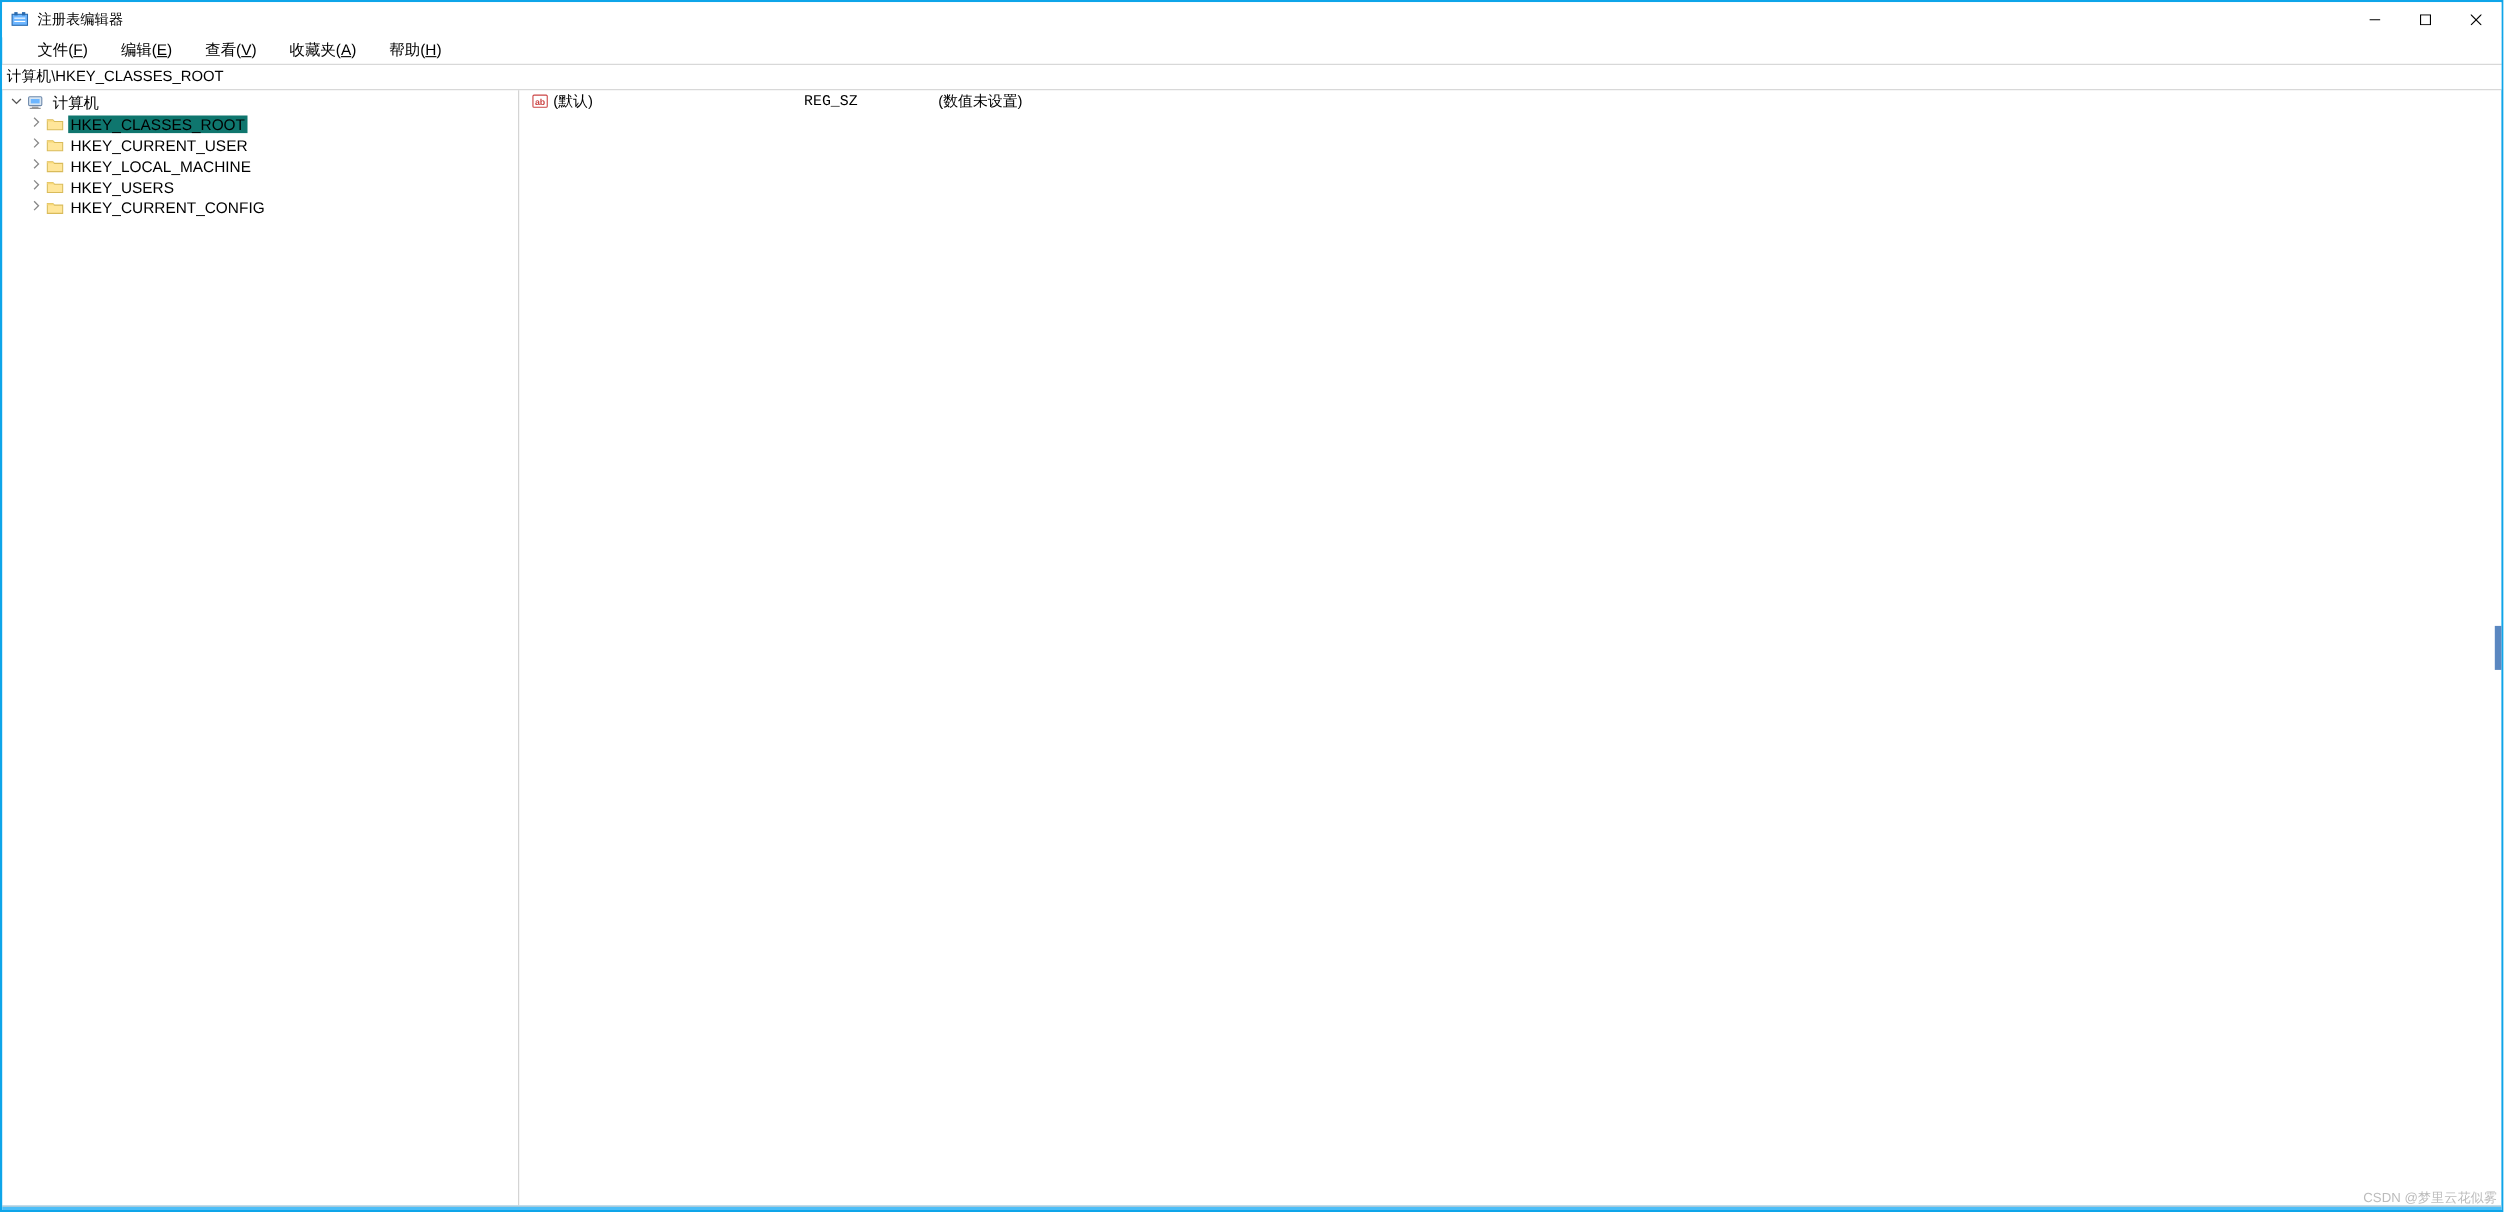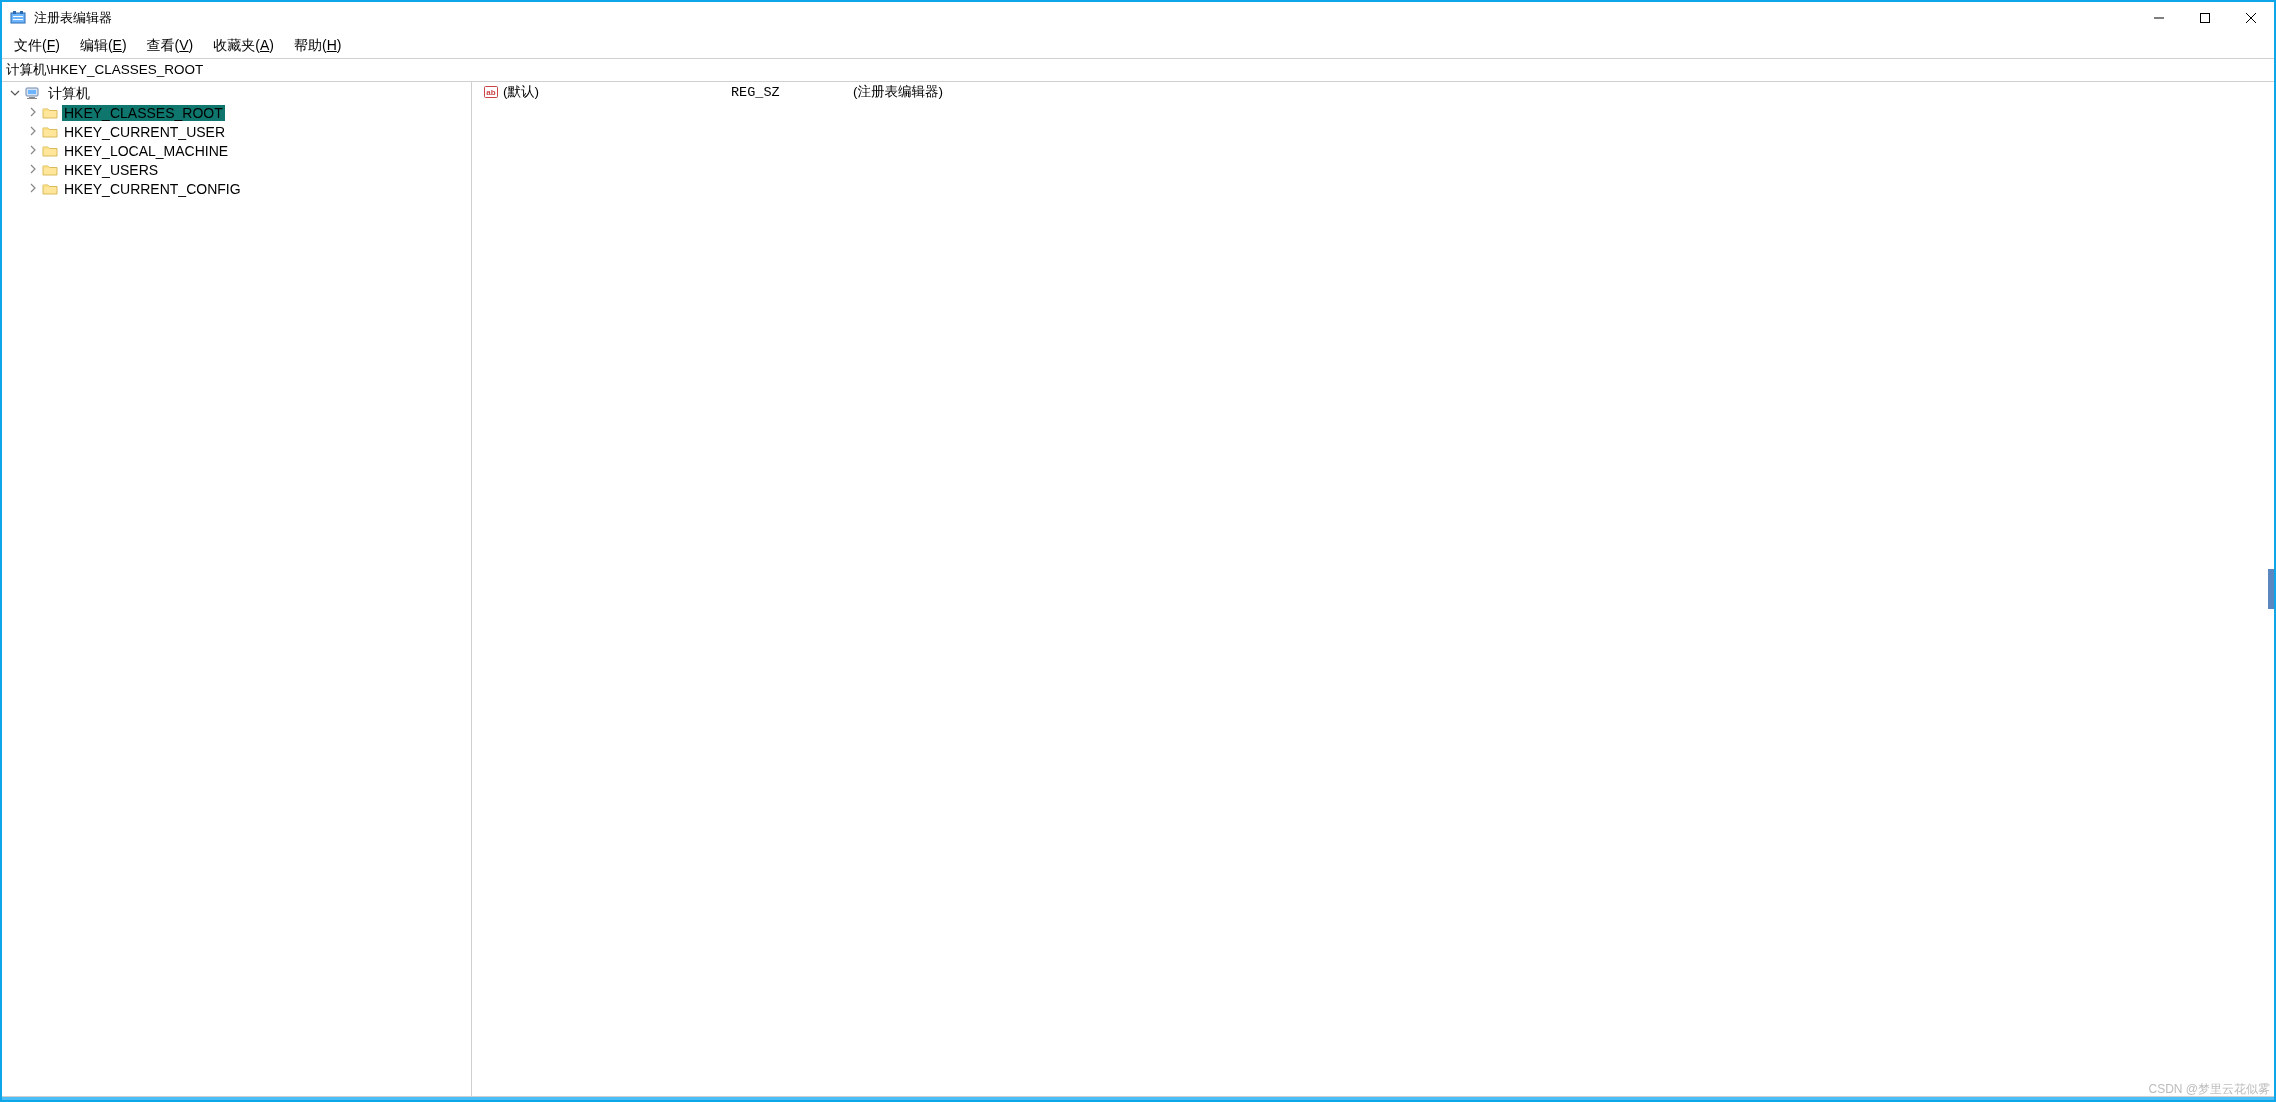--- a/index.html
+++ b/index.html
@@ -42,22 +42,23 @@
       width: 46px; height: 32px;
       display: flex; align-items: center; justify-content: center;
       color: #000;
     }
     
     .menubar {
       height: 24px;
       display: flex;
       align-items: center;
       padding: 0 4px;
-      gap: 4px;
-      background: #ffffff;
+      gap: 14px;
+      background: #ffffff;
+      margin-left: 20px;
     }
     .menu-item {
       padding: 2px 8px;
       font-size: 14px;
     }
     .menu-item .ul { text-decoration: underline; }
     
     .addressbar {
       height: 24px;
       border-top: 1px solid #d0d0d0;
@@ -309,21 +310,21 @@
             <div class="cell cell-name">
               <span class="value-icon">
                 <svg width="16" height="16" viewBox="0 0 16 16">
                   <rect x="1.5" y="2.5" width="13" height="11" rx="1" fill="#fff" stroke="#c44"></rect>
                   <text x="8" y="11" text-anchor="middle" font-size="8" font-family="Arial" fill="#c44" font-weight="bold">ab</text>
                 </svg>
               </span>
               <span>(默认)</span>
             </div>
             <div class="cell cell-type">REG_SZ</div>
-            <div class="cell cell-data">(注册表编辑器)</div>
+            <div class="cell cell-data">(数值未设置)</div>
           </div>
         </div>
     </div>
 
     <div class="side-thumb"></div>
   </div>
 
   <div class="bottom-accent"></div>
 </div>
 

